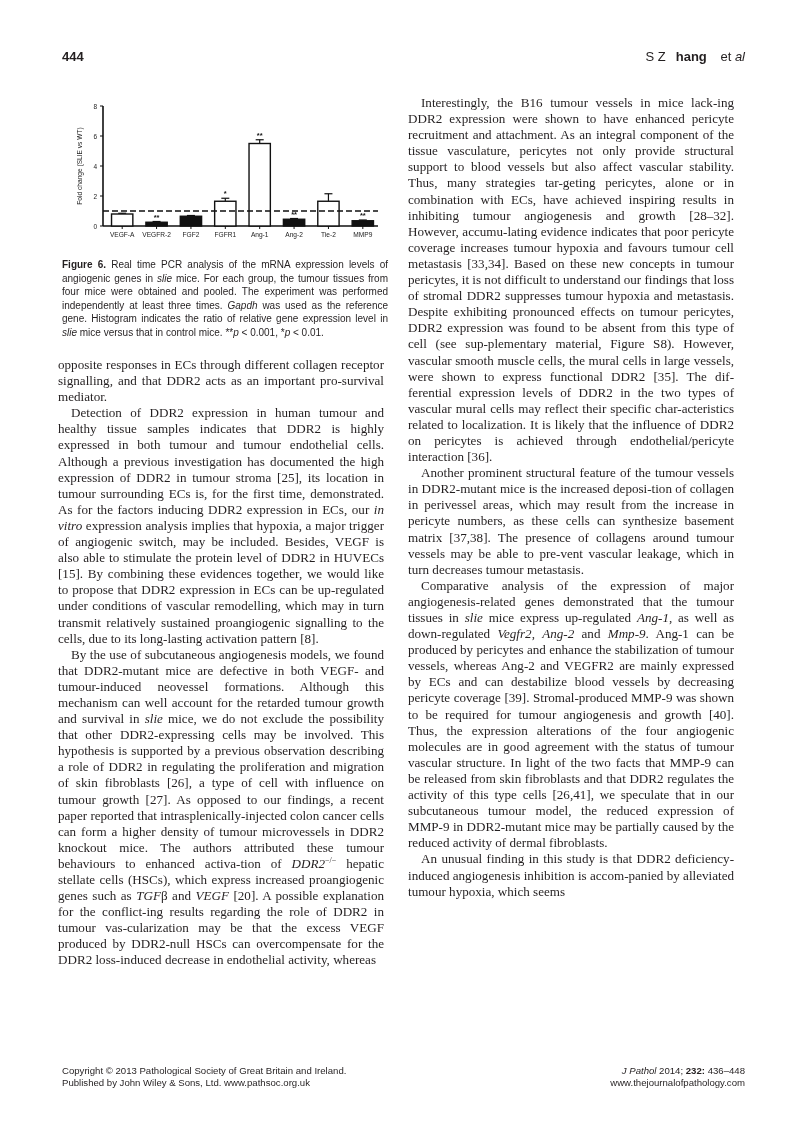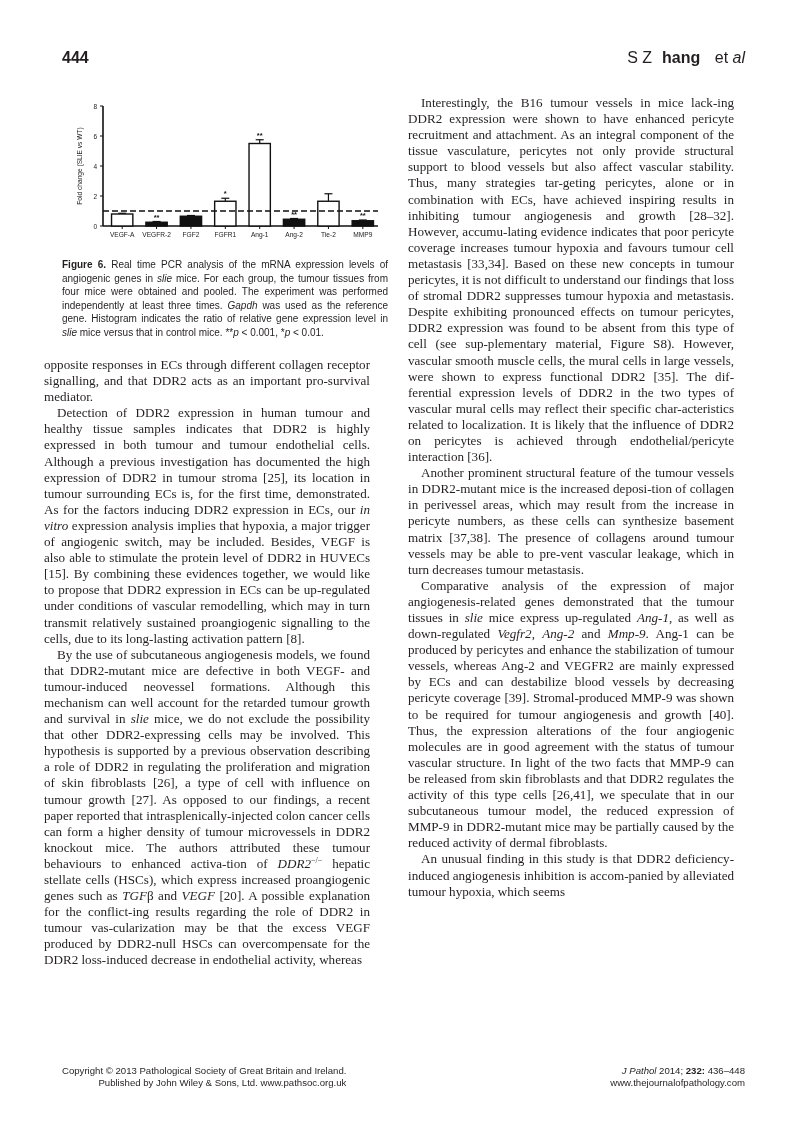--- a/index.html
+++ b/index.html
@@ -1,33 +1,33 @@
 <!DOCTYPE html>
 <html><head>
 <meta charset="utf-8">
 <style>
   html,body{margin:0;padding:0;background:#fff;}
   body{width:793px;height:1122px;position:relative;overflow:hidden;color:#231f20;font-family:"Liberation Serif",serif;}
-  .hdr{position:absolute;top:49px;font-family:"Liberation Sans",sans-serif;font-weight:bold;font-size:16px;}
+  .hdr{position:absolute;top:49px;font-family:"Liberation Sans",sans-serif;font-weight:bold;font-size:13px;}
   #page-num{left:62px;}
   #running-head{right:48px;}
   #running-head i{font-style:italic;font-weight:normal;}
   #running-head b{font-weight:normal;}
   #running-head .n{font-weight:normal;margin-left:10px;}
   #figure{position:absolute;left:60px;top:95px;width:330px;height:160px;}
   #caption{position:absolute;left:62px;top:258px;width:326px;font-family:"Liberation Sans",sans-serif;font-size:10px;line-height:13.6px;text-align:justify;color:#231f20;}
   #caption b{font-weight:bold;}
   .col{position:absolute;font-size:13.1px;line-height:16.1px;text-align:justify;hyphens:manual;}
-  #col-left{left:44px;top:357px;width:326px;}
+  #col-left{left:58px;top:357px;width:326px;}
   #col-right{left:408px;top:95px;width:326px;}
   .col p{margin:0;text-indent:0;}
   .col p.ind{text-indent:13px;}
   .col i{font-style:italic;}
   sup{font-size:8px;line-height:0;}
-  .foot{position:absolute;top:1065px;font-family:"Liberation Sans",sans-serif;font-size:9.6px;line-height:12px;color:#231f20;text-align:right;}
+  .foot{position:absolute;top:1065px;font-family:"Liberation Sans",sans-serif;font-size:9.6px;line-height:12px;color:#231f20;}
   #foot-left{left:62px;}
   #foot-right{right:48px;text-align:right;margin-left:46px;}
   #foot-right b{font-weight:bold;}
   #foot-right i{font-style:italic;}
   svg text{font-family:"Liberation Sans",sans-serif;}
 </style>
 </head>
 <body>
 
 <div class="hdr" id="page-num">444</div>

